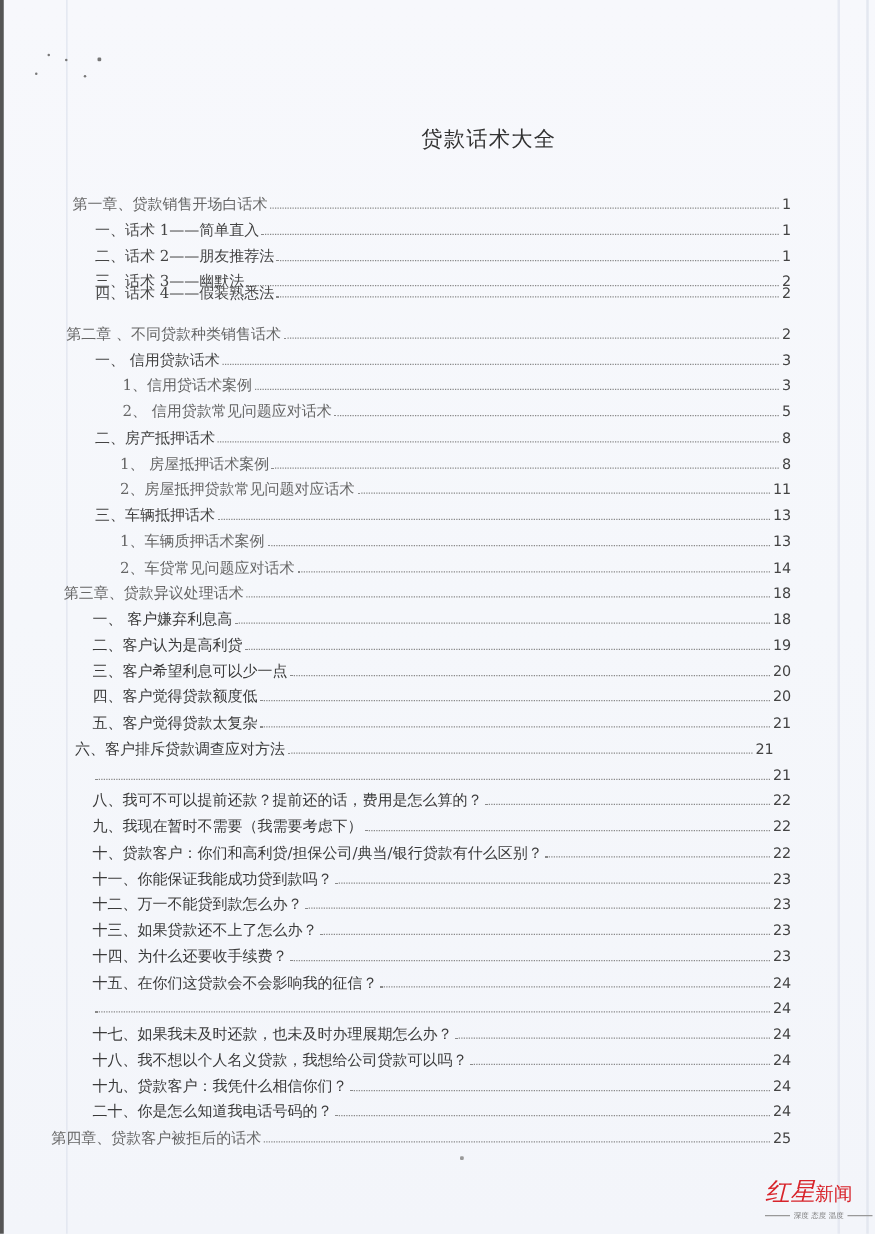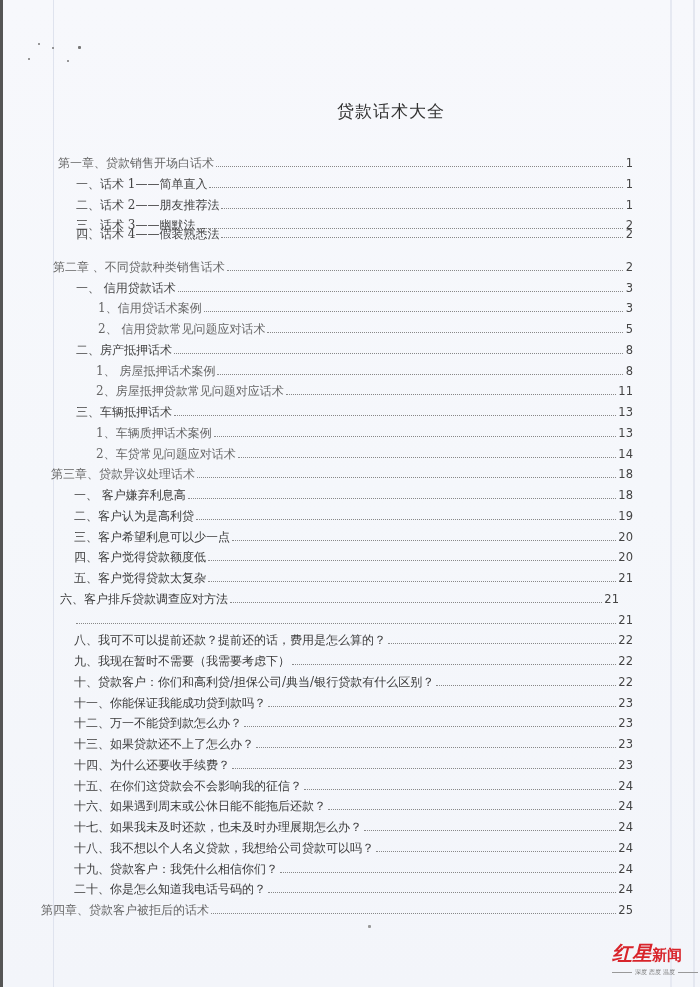--- a/index.html
+++ b/index.html
@@ -52,21 +52,21 @@
     }
     .toc-page {
       flex: 0 0 auto; font-family: "DejaVu Sans", "Liberation Sans", sans-serif;
       font-size: 11.5px; color: #444; min-width: 8px; text-align: right;
     }
 
     .watermark {
       position: absolute; left: 612px; top: 940px; width: 86px; height: 44px;
     }
     .wm-logo {
-      font-family: "DejaVu Serif", serif; font-weight: bold; font-size: 17px;
+      font-family: "DejaVu Serif", serif; font-weight: normal; font-size: 17px;
       color: #d8242b; letter-spacing: 0px; white-space: nowrap;
     }
     .wm-logo .big { font-style: italic; font-size: 20px; }
     .wm-logo .small { font-size: 15px; }
     .wm-tag {
       display: flex; align-items: center; gap: 3px;
       font-family: "DejaVu Sans", sans-serif; font-size: 6px; color: #777; margin-top: 1px;
     }
     .wm-tag .line { flex: 1; height: 1px; background: #999; }
   </style>
@@ -240,21 +240,20 @@
         <span class="toc-label">十四、为什么还要收手续费？</span>
         <span class="toc-dots"></span>
         <span class="toc-page">23</span>
       </div>
       <div class="toc-row lvl-q" style="left: 74px; width: 559px; top: 775.5px;">
         <span class="toc-label">十五、在你们这贷款会不会影响我的征信？</span>
         <span class="toc-dots"></span>
         <span class="toc-page">24</span>
       </div>
       <div class="toc-row lvl-q" style="left: 74px; width: 559px; top: 796.25px;">
-        <span class="toc-label">十六、如果遇到周末或公休日能不能拖后还款？</span>
         <span class="toc-dots"></span>
         <span class="toc-page">24</span>
       </div>
       <div class="toc-row lvl-q" style="left: 74px; width: 559px; top: 817px;">
         <span class="toc-label">十七、如果我未及时还款，也未及时办理展期怎么办？</span>
         <span class="toc-dots"></span>
         <span class="toc-page">24</span>
       </div>
       <div class="toc-row lvl-q" style="left: 74px; width: 559px; top: 837.75px;">
         <span class="toc-label">十八、我不想以个人名义贷款，我想给公司贷款可以吗？</span>

